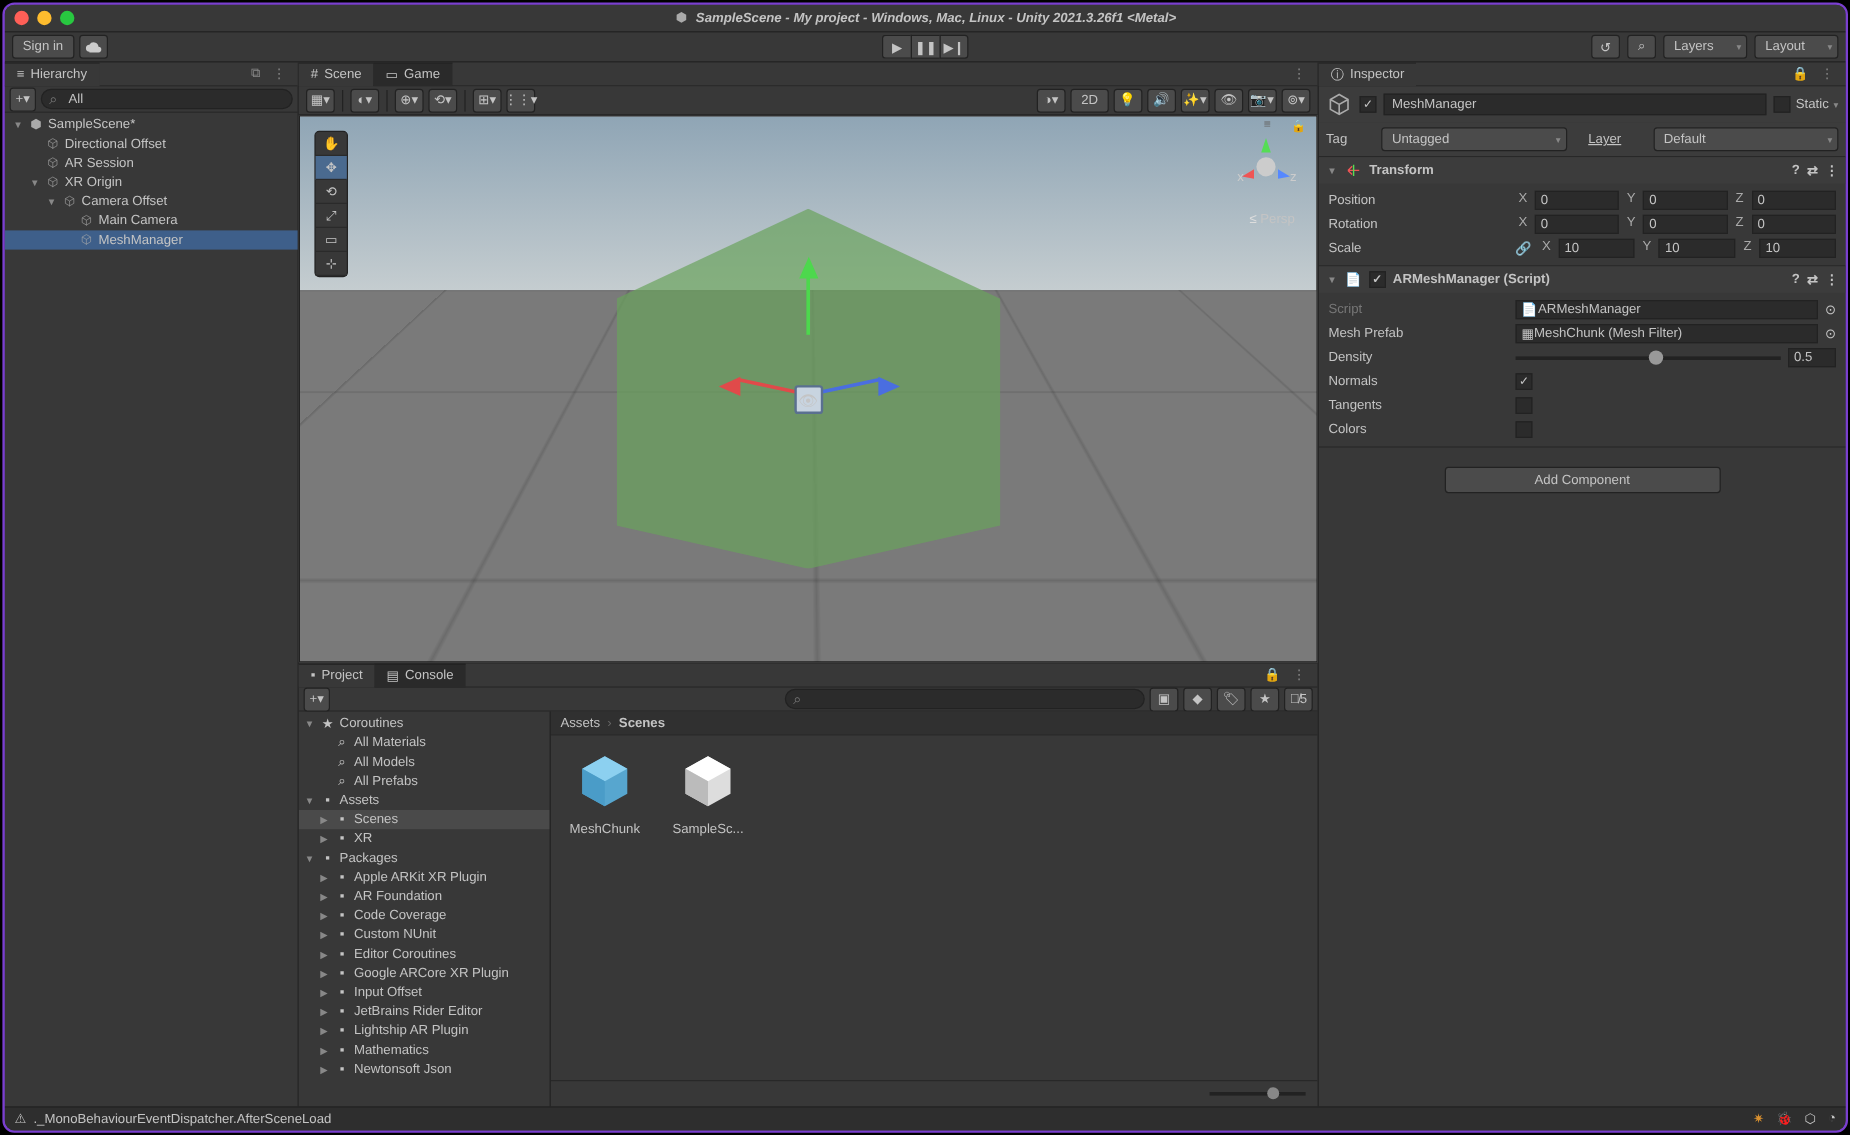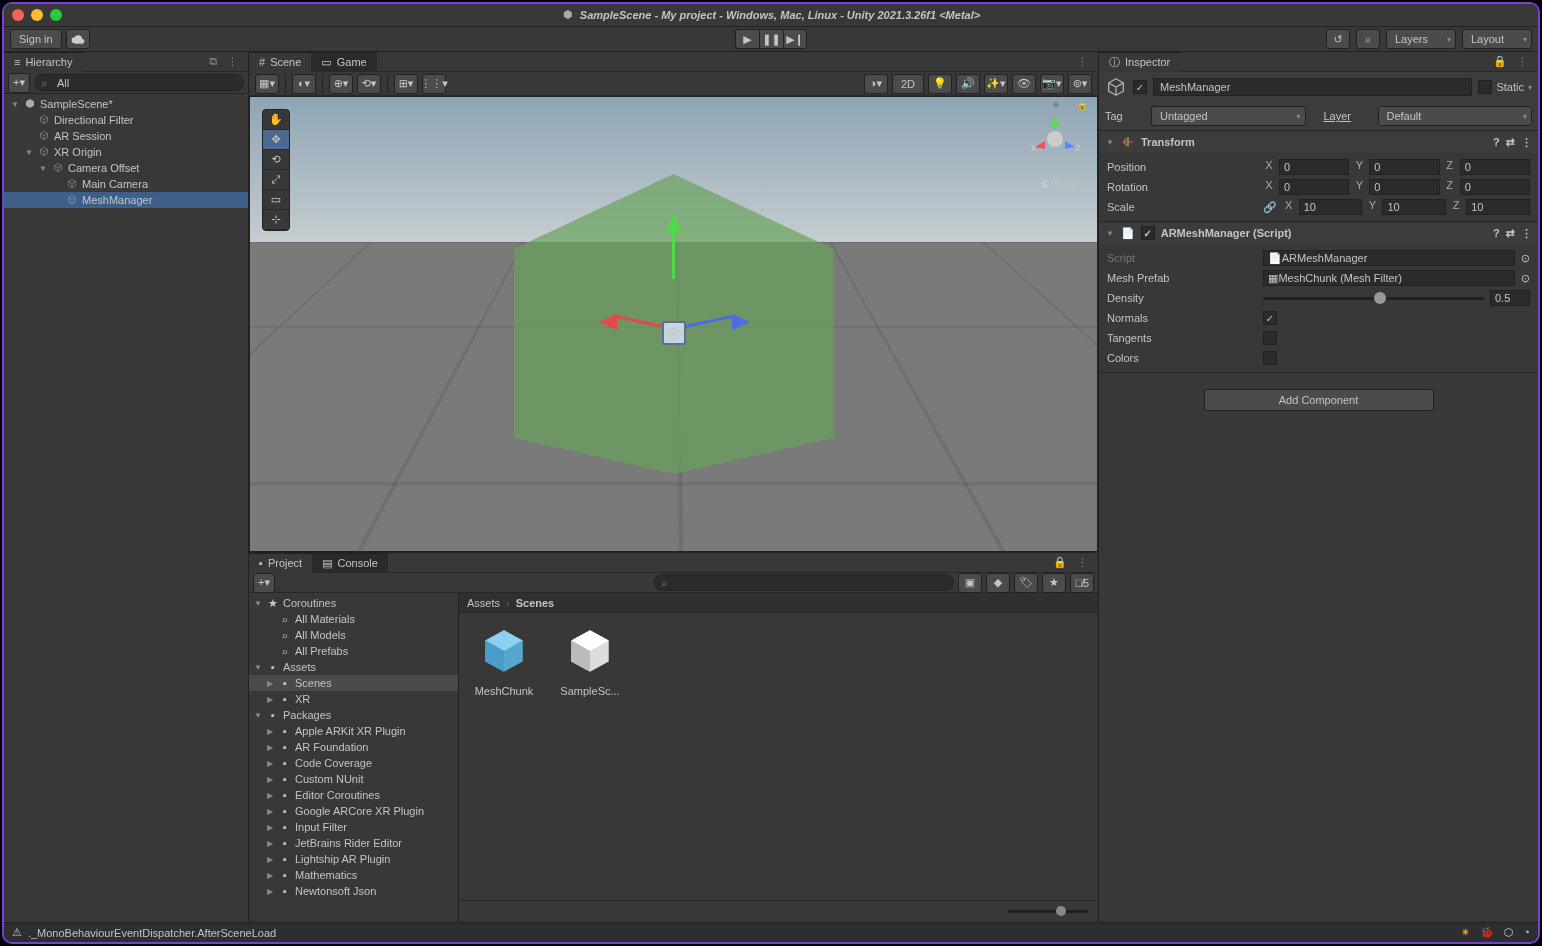--- a/index.html
+++ b/index.html
@@ -184,21 +184,21 @@
             </span>
             <span>SampleScene*</span>
           </div>
           <div class="tree-row" style="padding-left: 20px;">
             <span class="arrow"></span>
             <span class="ico">
               <svg width="12" height="12" viewBox="0 0 24 24" fill="none" stroke="#aaa">
                 <path d="M12 3l7 4v8l-7 4-7-4V7z M5 7l7 4 7-4 M12 11v9"></path>
               </svg>
             </span>
-            <span>Directional Filter</span>
+            <span>Directional Offset</span>
           </div>
           <div class="tree-row" style="padding-left: 20px;">
             <span class="arrow"></span>
             <span class="ico">
               <svg width="12" height="12" viewBox="0 0 24 24" fill="none" stroke="#aaa">
                 <path d="M12 3l7 4v8l-7 4-7-4V7z M5 7l7 4 7-4 M12 11v9"></path>
               </svg>
             </span>
             <span>AR Session</span>
           </div>
@@ -407,21 +407,21 @@
                 <span>Editor Coroutines</span>
               </div>
               <div class="frow" style="padding-left: 16px;">
                 <span class="arrow">▶</span>
                 <span class="ico">▪</span>
                 <span>Google ARCore XR Plugin</span>
               </div>
               <div class="frow" style="padding-left: 16px;">
                 <span class="arrow">▶</span>
                 <span class="ico">▪</span>
-                <span>Input Filter</span>
+                <span>Input Offset</span>
               </div>
               <div class="frow" style="padding-left: 16px;">
                 <span class="arrow">▶</span>
                 <span class="ico">▪</span>
                 <span>JetBrains Rider Editor</span>
               </div>
               <div class="frow" style="padding-left: 16px;">
                 <span class="arrow">▶</span>
                 <span class="ico">▪</span>
                 <span>Lightship AR Plugin</span>

